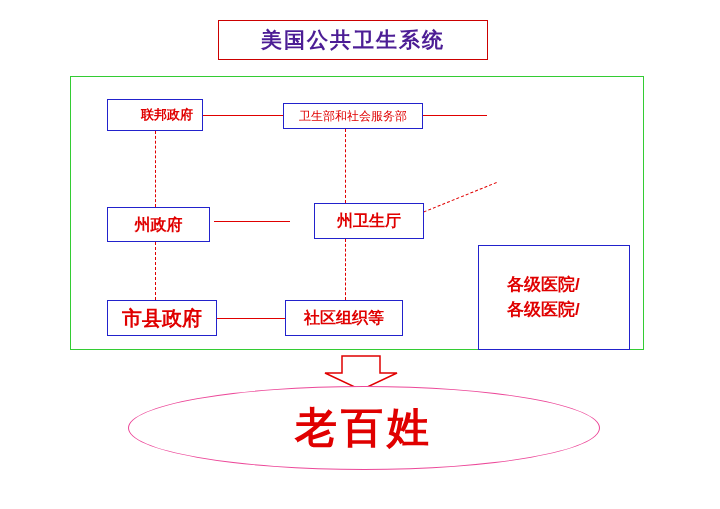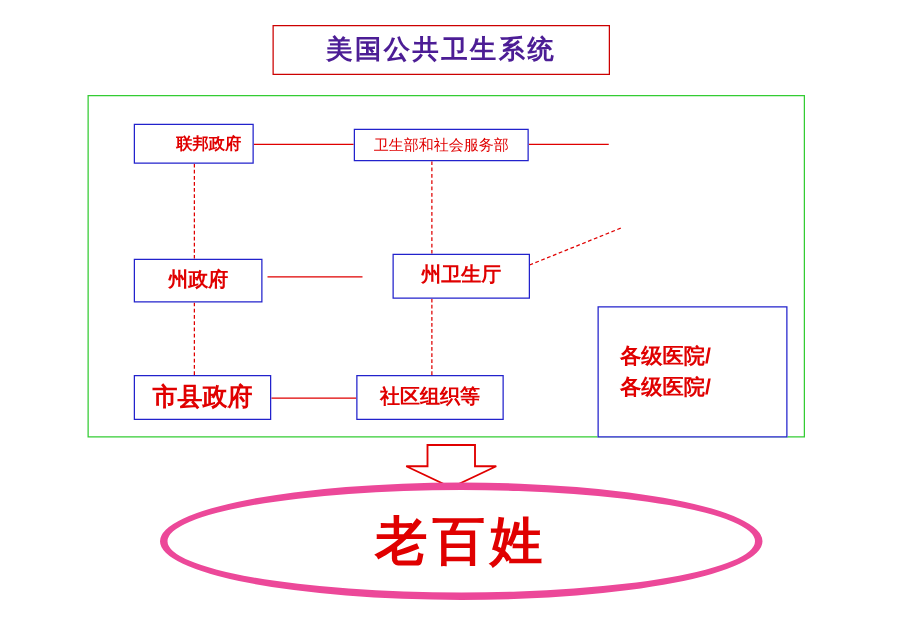--- a/index.html
+++ b/index.html
@@ -85,21 +85,21 @@
   #box-county-health {
     left: 285px; top: 300px; width: 118px; height: 36px;
     font-size: 16px; font-weight: bold;
   }
   #box-hospitals {
     left: 478px; top: 245px; width: 152px; height: 105px;
     font-size: 17px; font-weight: bold;
     flex-direction: column;
     align-items: flex-start;
     justify-content: center;
-    padding-left: 17px;
+    padding-left: 28px;
     line-height: 1.45;
   }
   
   .line-h {
     position: absolute;
     height: 0;
     border-top: 1px solid #e00000;
   }
   .dash-v {
     position: absolute;
@@ -112,21 +112,21 @@
     border-top: 1px dashed #e00000;
     transform-origin: 0 0;
   }
   
   #people-ellipse {
     position: absolute;
     left: 128px;
     top: 386px;
     width: 470px;
     height: 82px;
-    border: 6px solid #ec4899;
+    border: 1px solid #ec4899;
     border-radius: 50%;
     background: #ffffff;
     display: flex;
     align-items: center;
     justify-content: center;
   }
   #people-label {
     font-size: 42px;
     font-weight: bold;
     color: #e00000;

